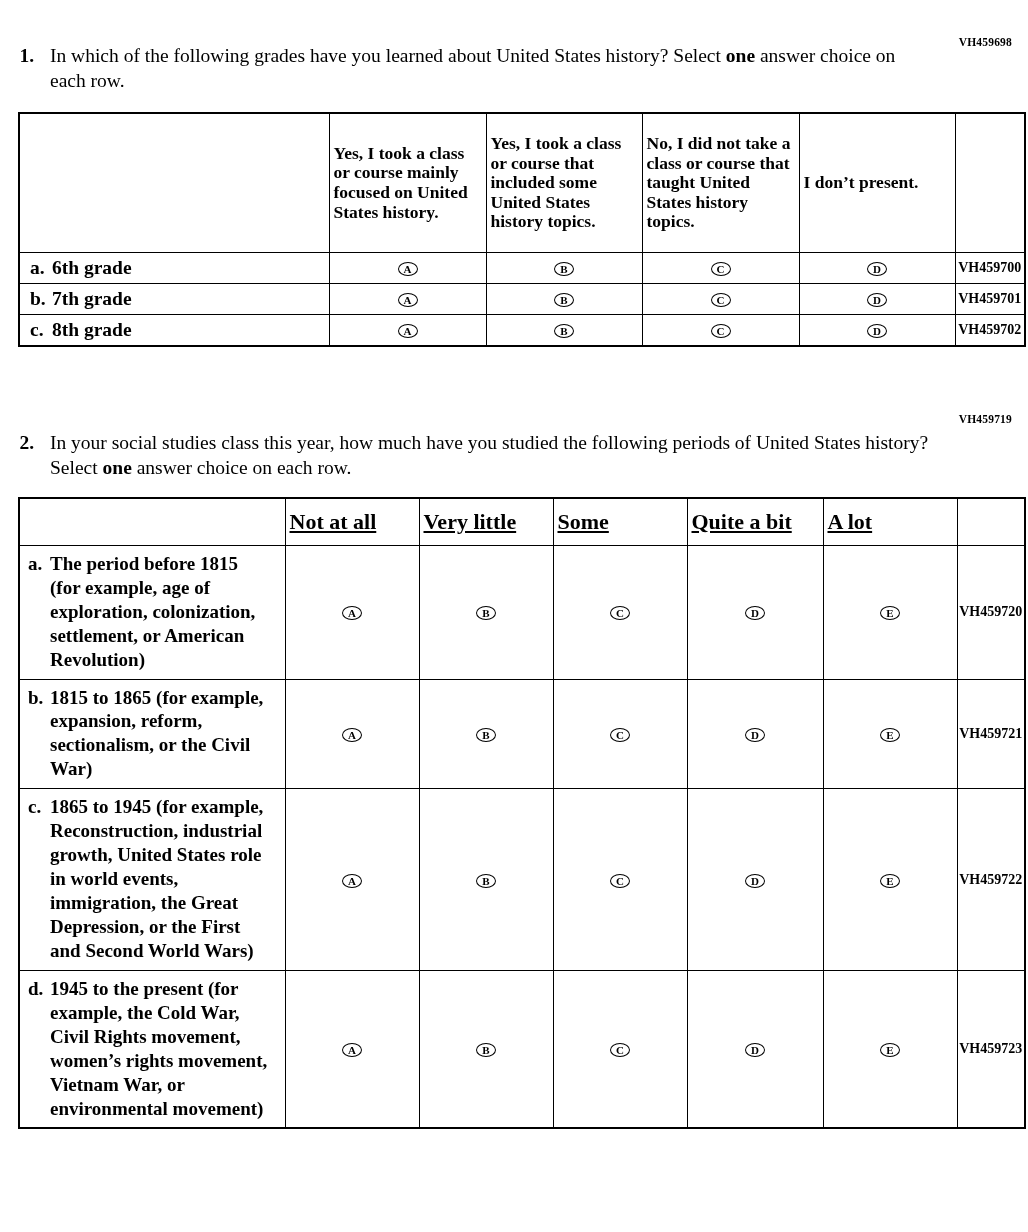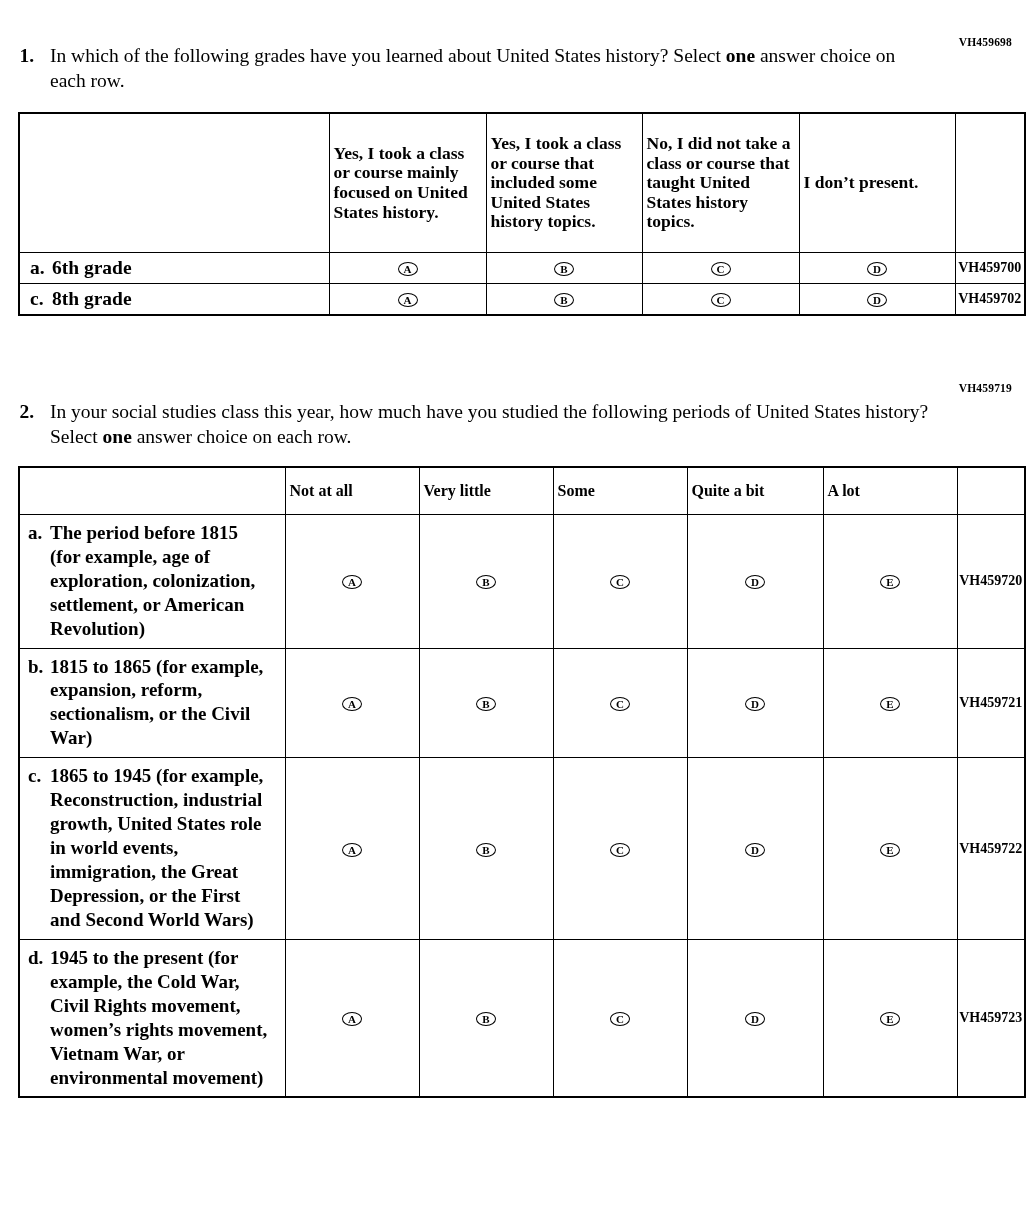--- a/index.html
+++ b/index.html
@@ -139,21 +139,21 @@
     margin: 16px 0 0 10px;
     width: 1006px;
   }
   #q2-table col.c0 { width: 266px; }
   #q2-table col.c1 { width: 134px; }
   #q2-table col.c2 { width: 134px; }
   #q2-table col.c3 { width: 134px; }
   #q2-table col.c4 { width: 136px; }
   #q2-table col.c5 { width: 134px; }
   #q2-table col.c6 { width: 68px; }
-  #q2-table thead th { height: 36px; font-size: 16px; }
+  #q2-table thead th { height: 36px; font-size: 22px; text-decoration: underline; }
   #q2-table .rowlabel {
     font-size: 19px;
     line-height: 1.26;
     padding: 6px 6px 7px 8px;
   }
   #q2-table .rowlabel .ltext { max-width: 222px; }
 
   .spacer-1 { height: 66px; }
 </style>
 </head>
@@ -194,20 +194,30 @@
       <tbody>
         <tr>
           <td class="rowlabel">
             <span class="letter">a.</span><span class="ltext">6th grade</span>
           </td>
           <td class="bubblecell"><span class="bubble">A</span></td>
           <td class="bubblecell"><span class="bubble">B</span></td>
           <td class="bubblecell"><span class="bubble">C</span></td>
           <td class="bubblecell"><span class="bubble">D</span></td>
           <td class="codecell">VH459700</td>
+        </tr>
+        <tr>
+          <td class="rowlabel">
+            <span class="letter">b.</span><span class="ltext">7th grade</span>
+          </td>
+          <td class="bubblecell"><span class="bubble">A</span></td>
+          <td class="bubblecell"><span class="bubble">B</span></td>
+          <td class="bubblecell"><span class="bubble">C</span></td>
+          <td class="bubblecell"><span class="bubble">D</span></td>
+          <td class="codecell">VH459701</td>
         </tr>
         <tr>
           <td class="rowlabel">
             <span class="letter">c.</span><span class="ltext">8th grade</span>
           </td>
           <td class="bubblecell"><span class="bubble">A</span></td>
           <td class="bubblecell"><span class="bubble">B</span></td>
           <td class="bubblecell"><span class="bubble">C</span></td>
           <td class="bubblecell"><span class="bubble">D</span></td>
           <td class="codecell">VH459702</td>

